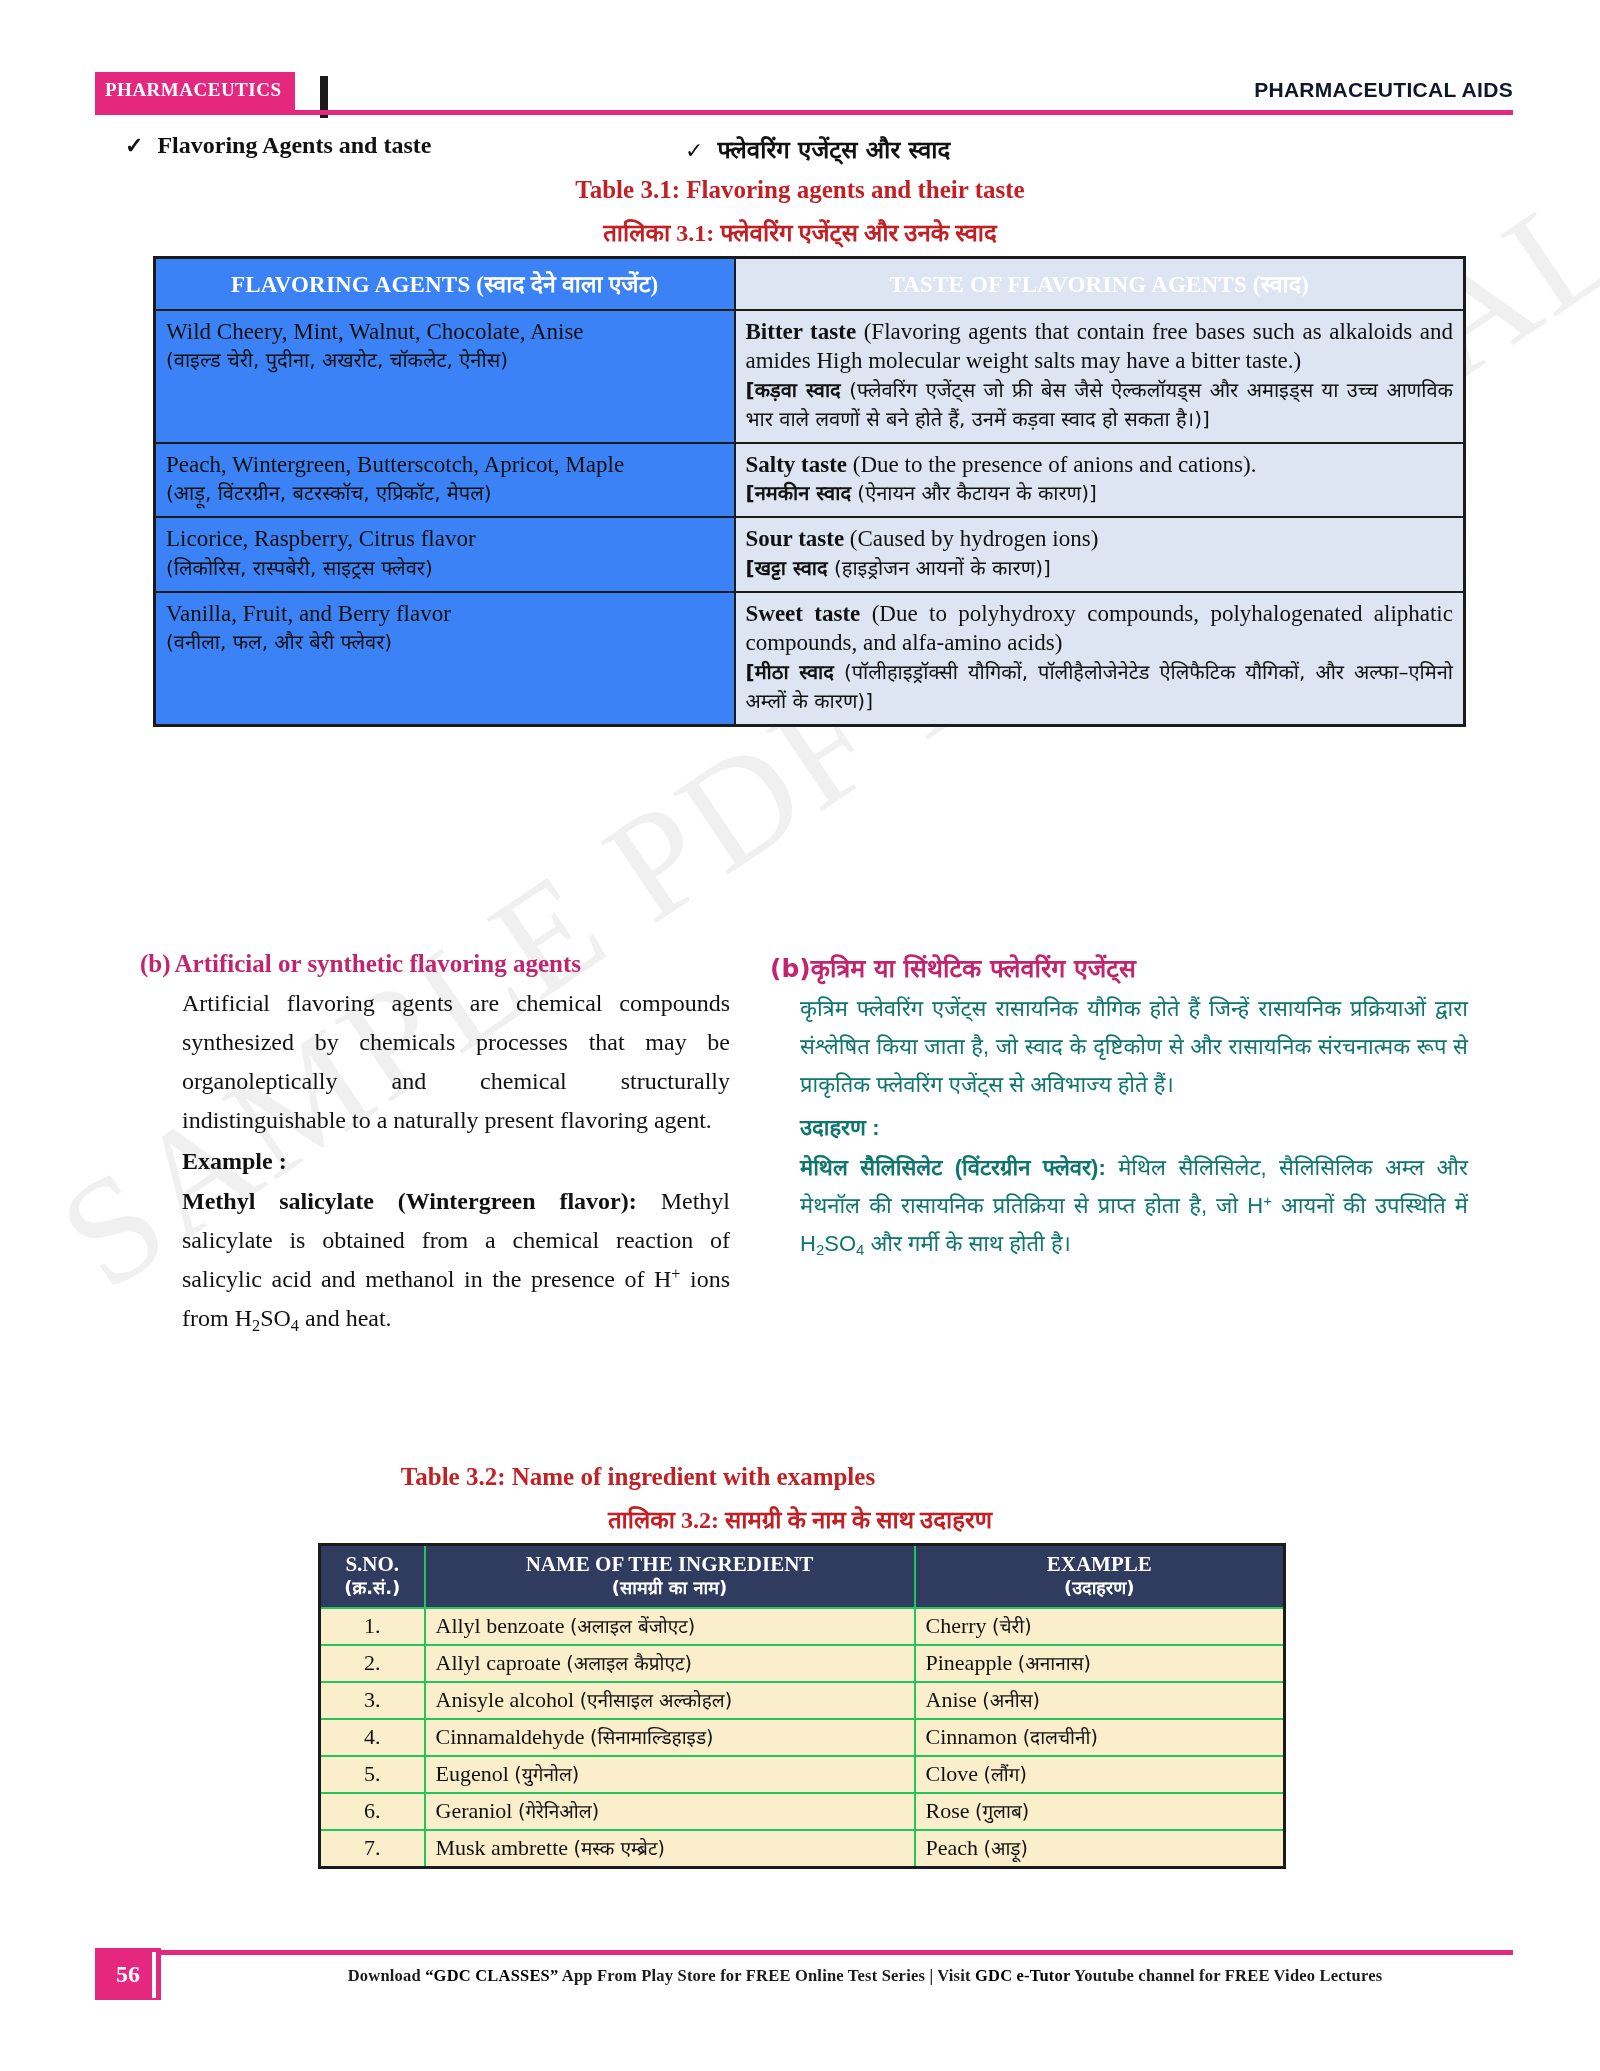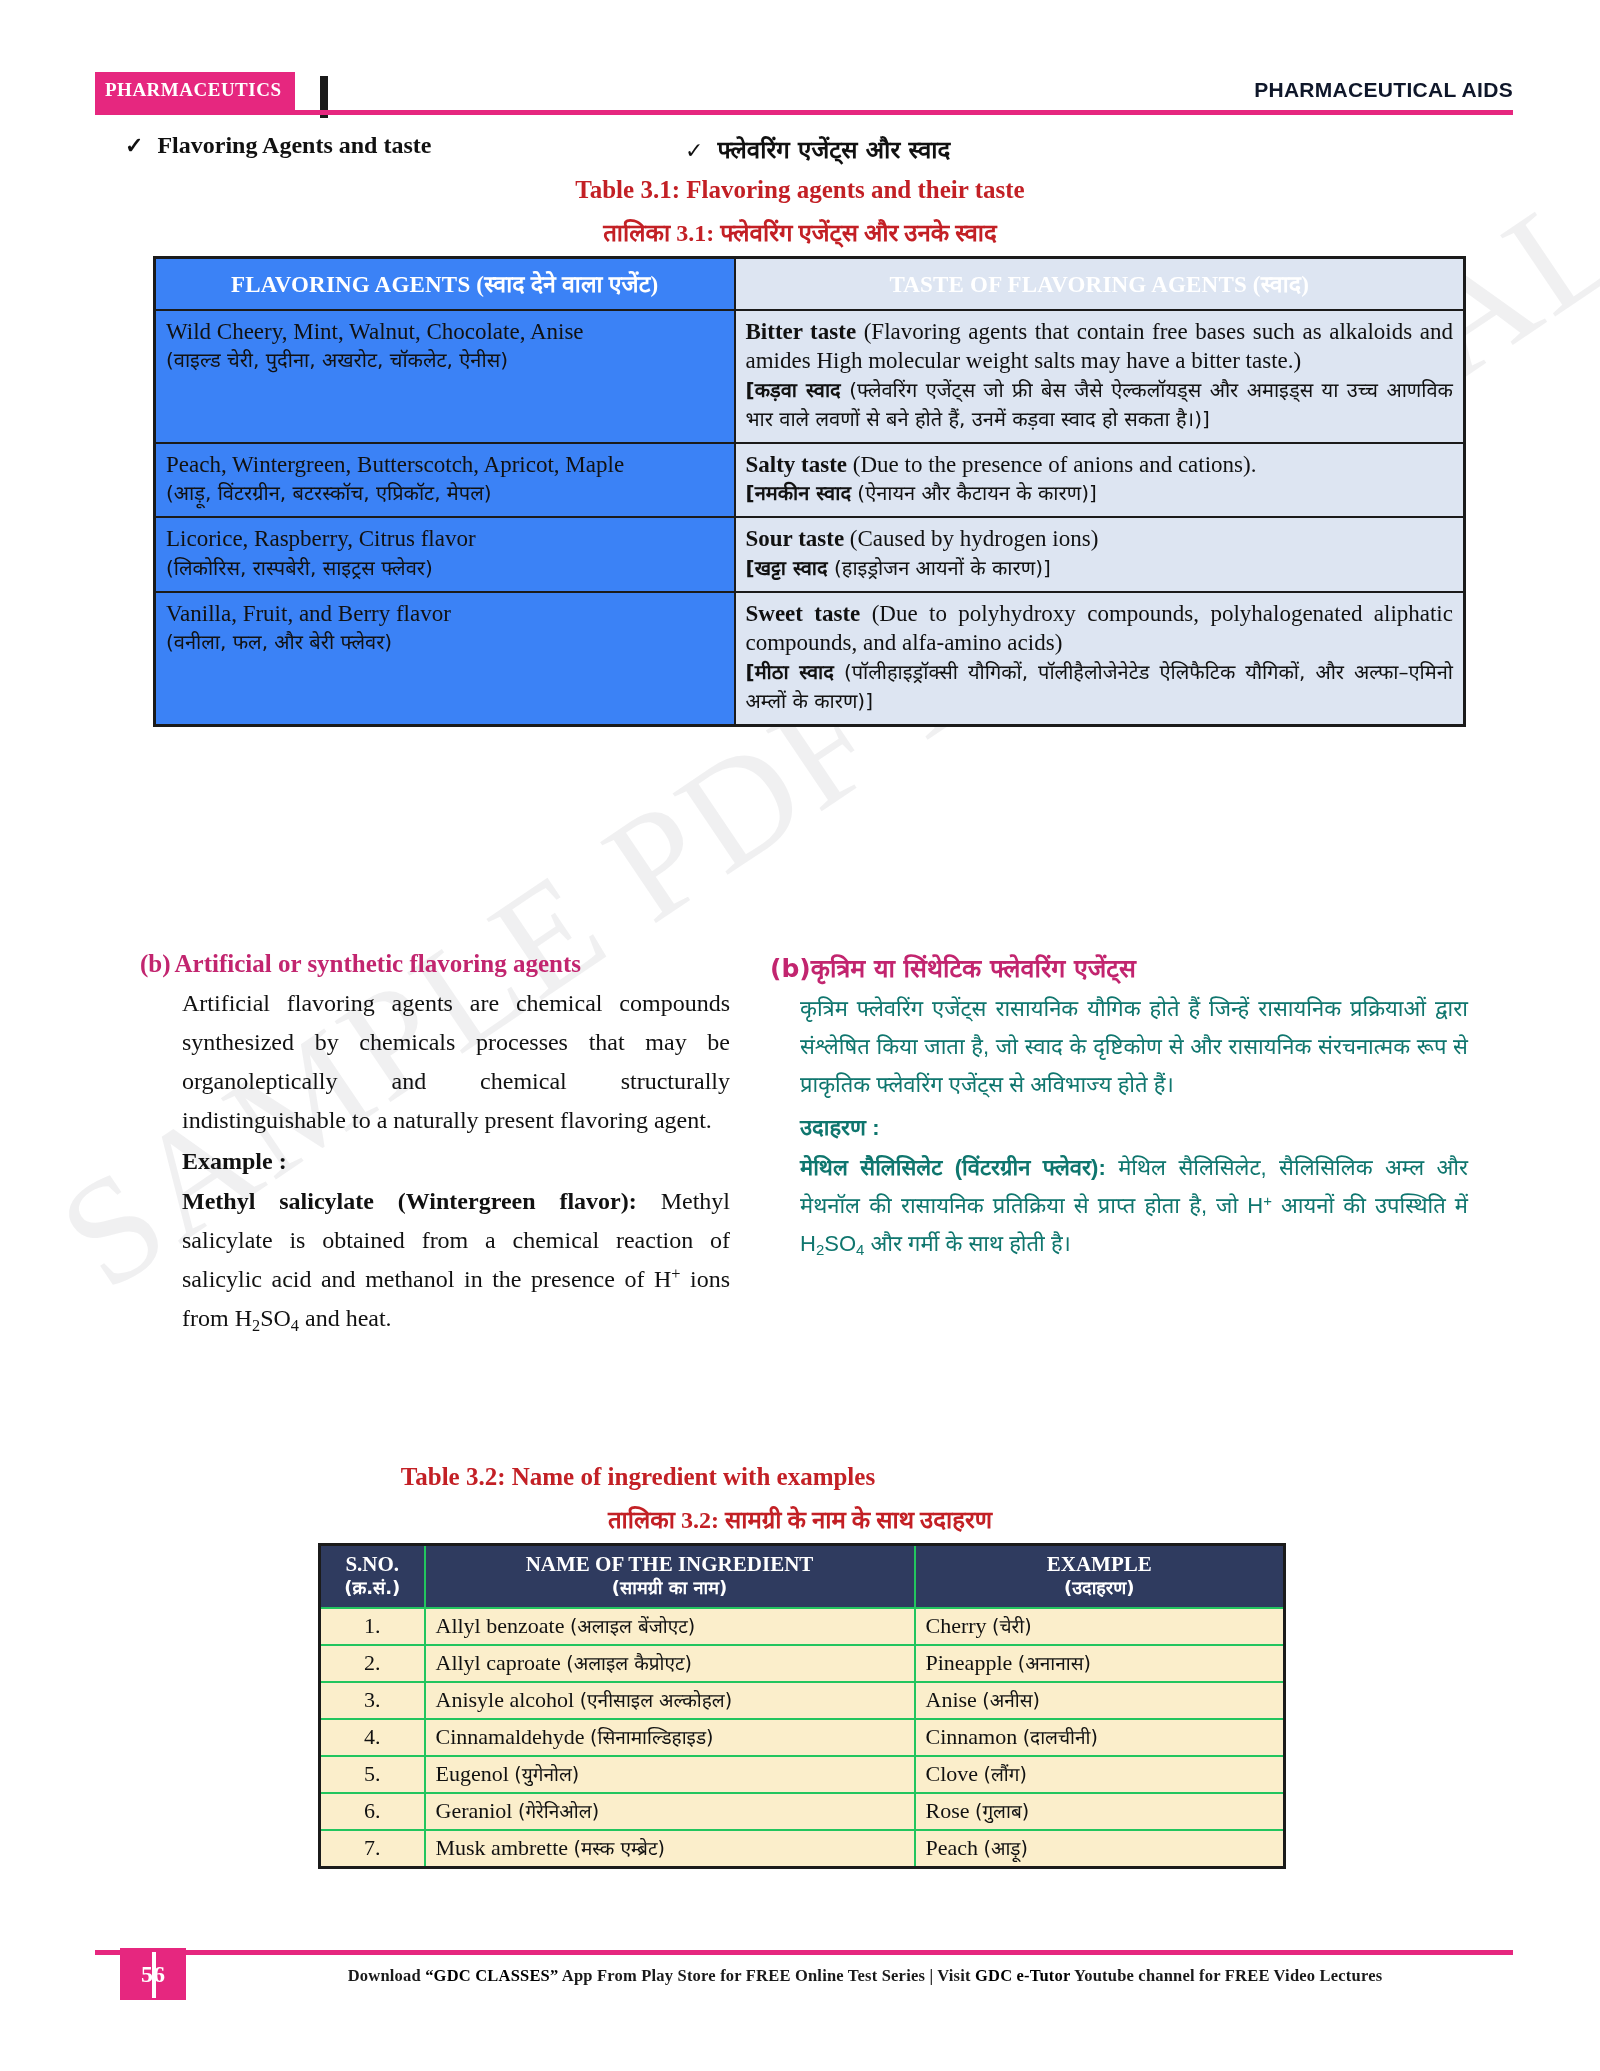--- a/index.html
+++ b/index.html
@@ -270,21 +270,20 @@
     left: 0; top: -2px;
     width: 66px; height: 52px;
     background: #e6277f;
     color: #fff;
     font-family: "Liberation Serif", serif;
     font-weight: bold;
     font-size: 24px;
     display: flex;
     align-items: center;
     justify-content: center;
-    margin-left: 25px;
   }
   .footer-tick {
     position: absolute;
     left: 57px; top: 2px;
     width: 4px; height: 46px;
     background: #ffffff;
   }
   .footer-text {
     position: absolute;
     left: 150px; top: 16px;

